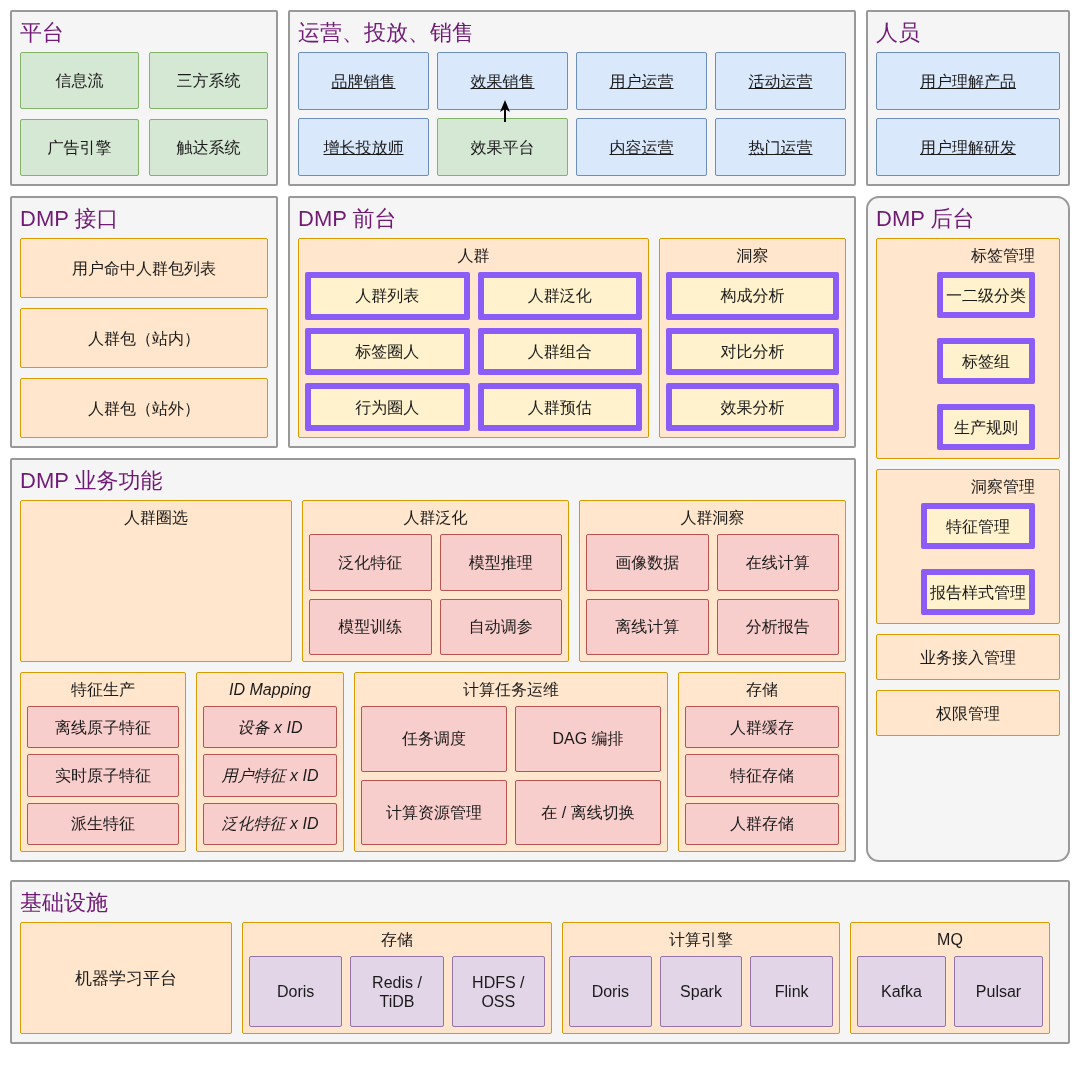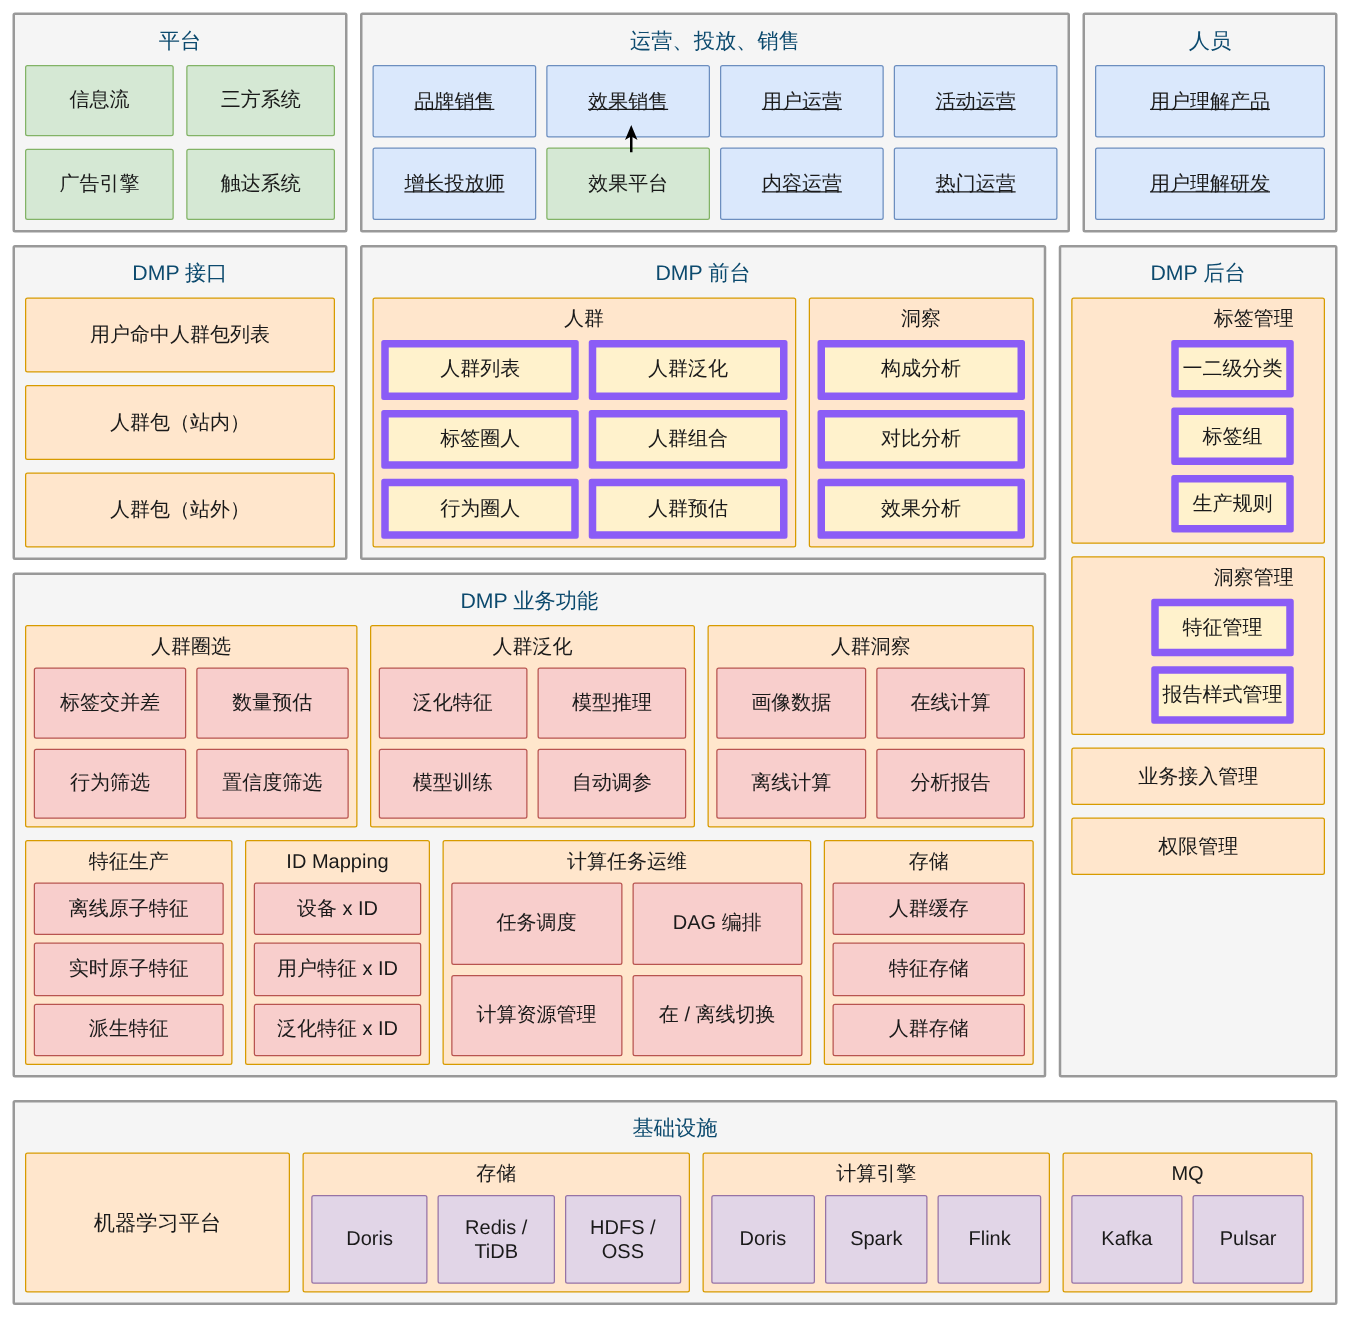--- a/index.html
+++ b/index.html
@@ -15,24 +15,23 @@
   
   .grp{
     background:#f5f5f5;
     border:2px solid #999999;
     border-radius:2px;
     box-sizing:border-box;
     display:flex;flex-direction:column;
     padding:8px;
   }
   .grp-title{
-    text-align:center;
-    font-size:17px;
+    font-size:22px;
     line-height:22px;
-    color:#0c4a6e;
+    color:#701a75;
     margin:2px 0 8px 0;
     font-weight:400;
   }
 
   
   .node{
     box-sizing:border-box;
     display:flex;align-items:center;justify-content:center;
     text-align:center;
     font-size:16px;
@@ -85,40 +84,40 @@
   #api-list{display:grid;grid-template-rows:repeat(3,1fr);gap:10px;flex:1;}
   .api-item{font-size:16px;}
 
   #front-inner{display:flex;gap:10px;flex:1;}
   #front-crowd{flex:1.95;}
   #front-insight{flex:1;}
   .grid32{display:grid;grid-template-columns:1fr 1fr;grid-template-rows:repeat(3,1fr);gap:8px;flex:1;}
   .grid13{display:grid;grid-template-rows:repeat(3,1fr);gap:8px;flex:1;}
 
   
-  #grp-back-wrap{width:223px;}
+  #grp-back-wrap{width:204px;border-radius:13px;}
   .back-stack{display:flex;flex-direction:column;gap:10px;flex:1;}
   .back-sub{padding:6px 24px 8px 8px;align-items:flex-end;}
-  .back-items{display:flex;flex-direction:column;gap:8px;}
+  .back-items{display:flex;flex-direction:column;gap:20px;}
   .back-item{height:46px;font-size:16px;}
   .back-flat{height:46px;font-size:16px;}
 
   
   #row3{display:flex;gap:10px;margin-top:10px;height:404px;}
   #grp-biz{flex:1;}
 
   #biz-top{display:flex;gap:10px;height:162px;}
   #biz-sel{flex:1.02;}
   #biz-gen{flex:1;}
   #biz-ins{flex:1;}
   .grid22{display:grid;grid-template-columns:1fr 1fr;grid-template-rows:1fr 1fr;gap:8px;flex:1;}
 
   #biz-bot{display:flex;gap:10px;flex:1;margin-top:10px;}
   #feat{width:166px;}
-  #idmap{width:148px;}
+  #idmap{width:148px;font-style:italic;}
   #calc{flex:1;}
   #store{width:168px;}
   .stack3{display:grid;grid-template-rows:repeat(3,1fr);gap:6px;flex:1;}
 
   
   #row4{margin-top:18px;height:164px;display:flex;border-radius:16px;}
   #grp-infra{flex:1;}
   #infra-inner{display:flex;gap:10px;flex:1;}
   #infra-ml{width:212px;}
   #infra-store{width:310px;}
@@ -215,26 +214,20 @@
         </div>
       </div>
 
       <div id="row3" style="margin-top:0;height:404px;">
         <div id="grp-biz" class="grp">
           <div class="grp-title">DMP 业务功能</div>
 
           <div id="biz-top">
             <div id="biz-sel" class="sub orange">
               <div class="sub-title">人群圈选</div>
-              <div class="grid22">
-                <div class="node red">标签交并差</div>
-                <div class="node red">数量预估</div>
-                <div class="node red">行为筛选</div>
-                <div class="node red">置信度筛选</div>
-              </div>
             </div>
 
             <div id="biz-gen" class="sub orange">
               <div class="sub-title">人群泛化</div>
               <div class="grid22">
                 <div class="node red">泛化特征</div>
                 <div class="node red">模型推理</div>
                 <div class="node red">模型训练</div>
                 <div class="node red">自动调参</div>
               </div>

